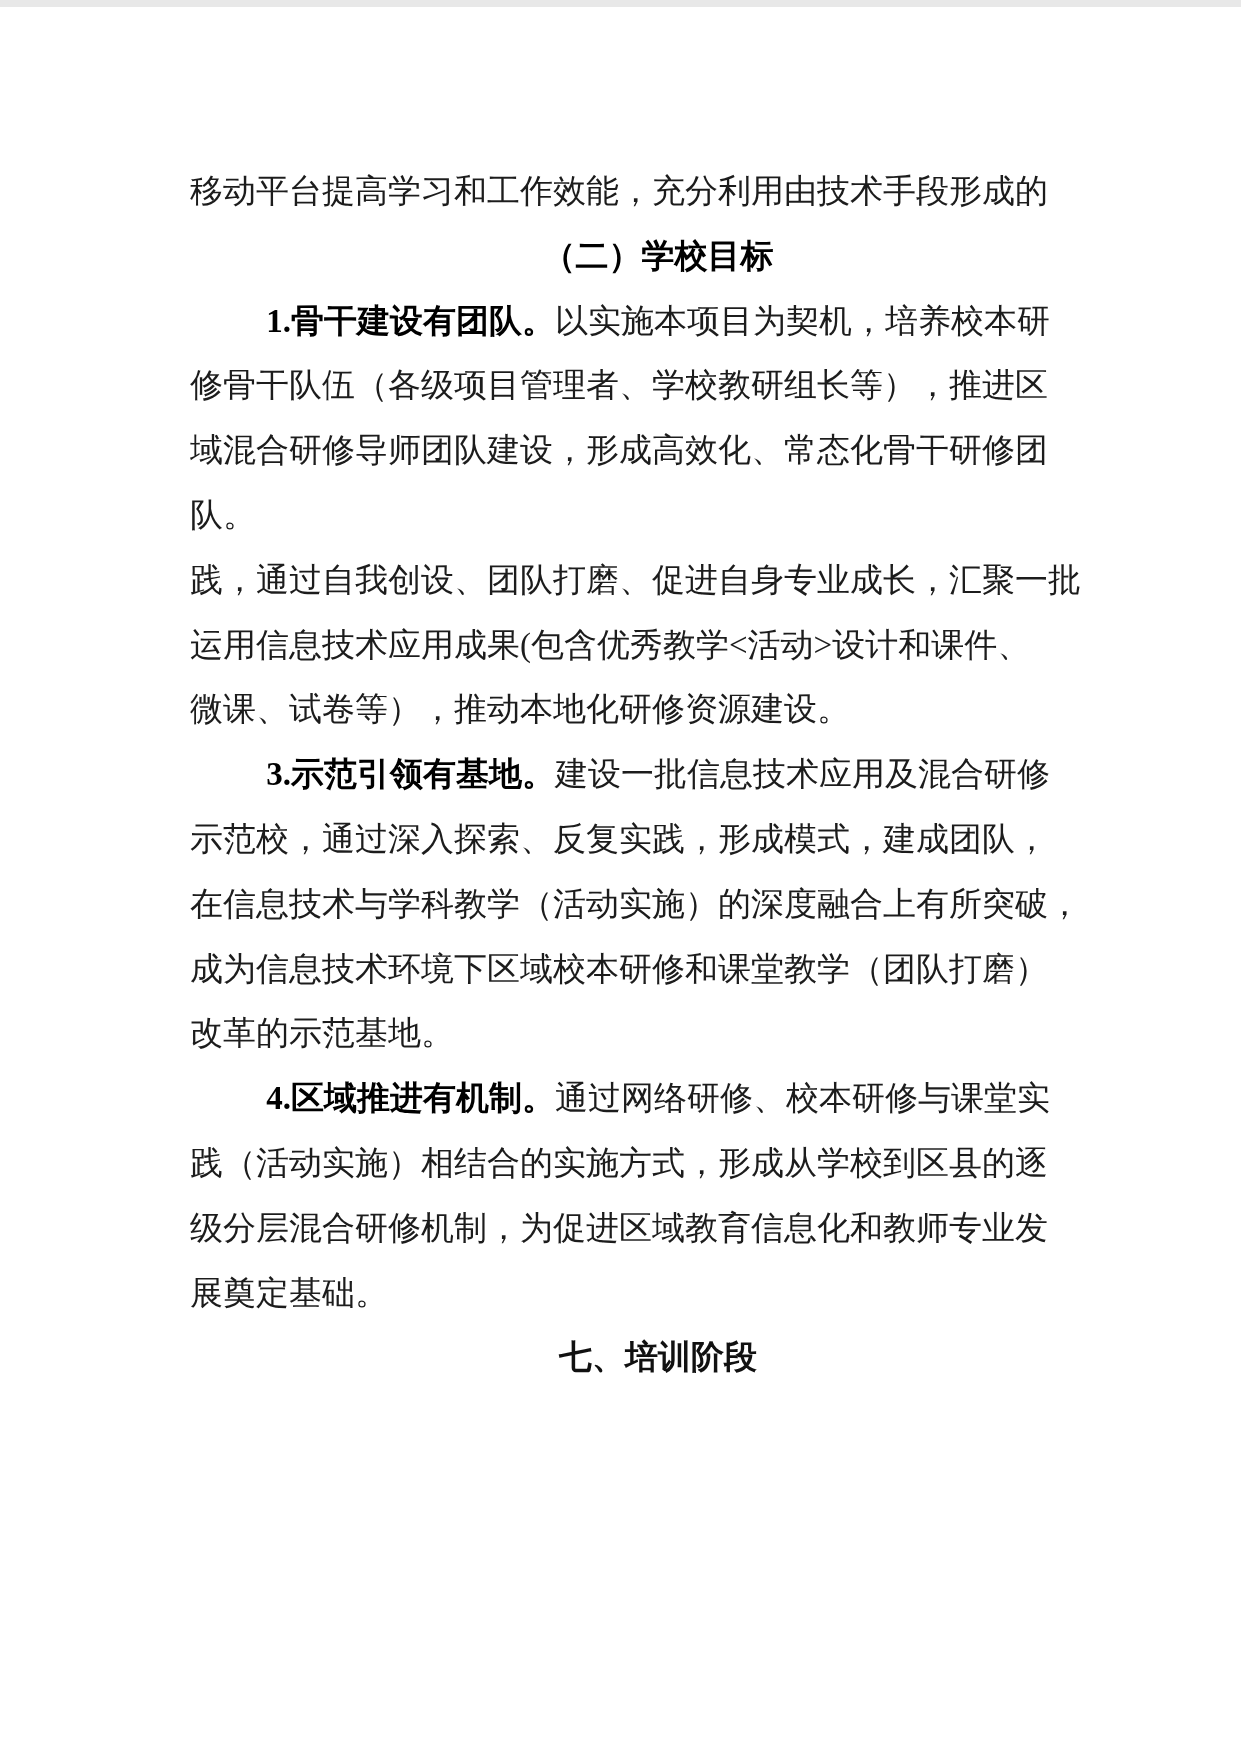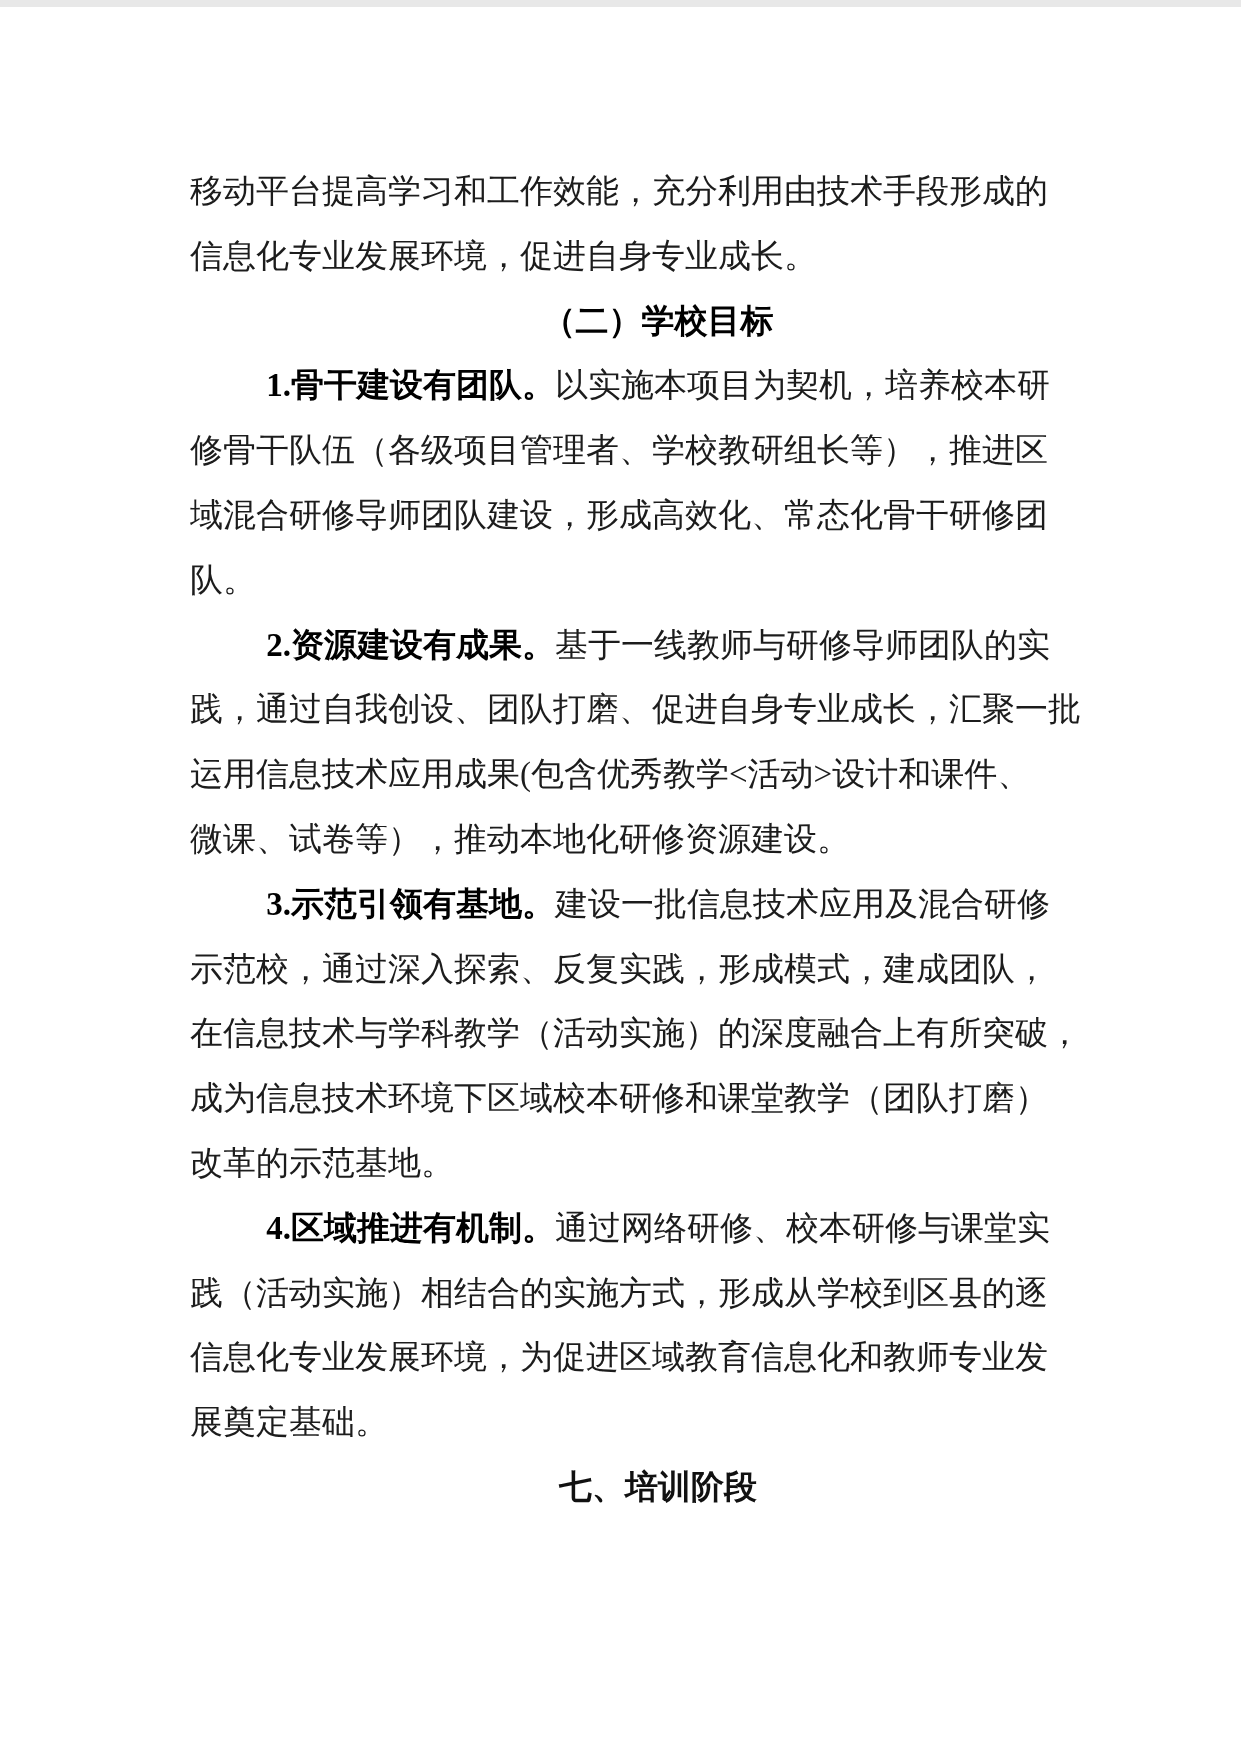--- a/index.html
+++ b/index.html
@@ -45,34 +45,32 @@
     font-weight: 600;
     color: #111111;
   }
 </style>
 </head>
 <body>
 
 <div class="page">
   <div class="doc-content" id="doc-content">
       <div class="doc-line"><span class="seg">移动平台提高学习和工作效能，充分利用由技术手段形成的</span></div>
-      <div class="doc-line"><span class="seg">信息化专业发展环境，促进自身专业成长。</span></div>
       <div class="doc-line indent"><span class="seg-bold">（二）学校目标</span></div>
       <div class="doc-line indent"><span class="seg-bold">1.骨干建设有团队。</span><span class="seg">以实施本项目为契机，培养校本研</span></div>
       <div class="doc-line"><span class="seg">修骨干队伍（各级项目管理者、学校教研组长等），推进区</span></div>
       <div class="doc-line"><span class="seg">域混合研修导师团队建设，形成高效化、常态化骨干研修团</span></div>
       <div class="doc-line"><span class="seg">队。</span></div>
-      <div class="doc-line indent"><span class="seg-bold">2.资源建设有成果。</span><span class="seg">基于一线教师与研修导师团队的实</span></div>
       <div class="doc-line"><span class="seg">践，通过自我创设、团队打磨、促进自身专业成长，汇聚一批</span></div>
       <div class="doc-line"><span class="seg">运用信息技术应用成果(包含优秀教学&lt;活动&gt;设计和课件、</span></div>
       <div class="doc-line"><span class="seg">微课、试卷等），推动本地化研修资源建设。</span></div>
       <div class="doc-line indent"><span class="seg-bold">3.示范引领有基地。</span><span class="seg">建设一批信息技术应用及混合研修</span></div>
       <div class="doc-line"><span class="seg">示范校，通过深入探索、反复实践，形成模式，建成团队，</span></div>
       <div class="doc-line"><span class="seg">在信息技术与学科教学（活动实施）的深度融合上有所突破，</span></div>
       <div class="doc-line"><span class="seg">成为信息技术环境下区域校本研修和课堂教学（团队打磨）</span></div>
       <div class="doc-line"><span class="seg">改革的示范基地。</span></div>
       <div class="doc-line indent"><span class="seg-bold">4.区域推进有机制。</span><span class="seg">通过网络研修、校本研修与课堂实</span></div>
       <div class="doc-line"><span class="seg">践（活动实施）相结合的实施方式，形成从学校到区县的逐</span></div>
-      <div class="doc-line"><span class="seg">信息化专业发展环境，为促进区域教育信息化和教师专业发</span></div>
+      <div class="doc-line"><span class="seg">级分层混合研修机制，为促进区域教育信息化和教师专业发</span></div>
       <div class="doc-line"><span class="seg">展奠定基础。</span></div>
       <div class="doc-line indent sans"><span class="seg-bold">七、培训阶段</span></div>
     </div>
 </div>
 
 </body></html>

